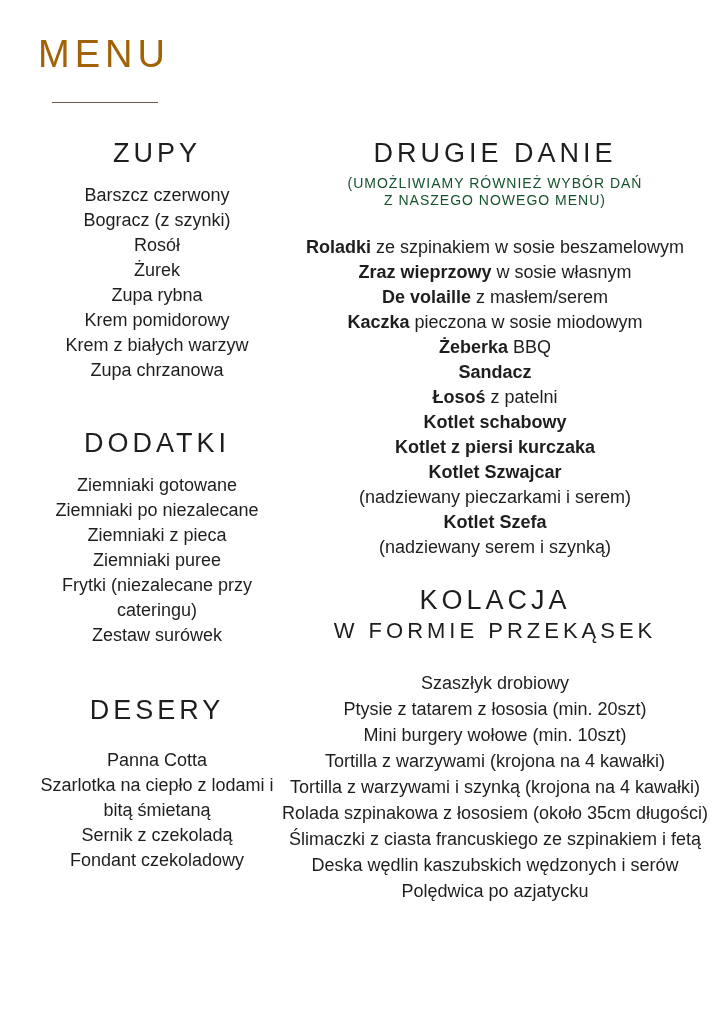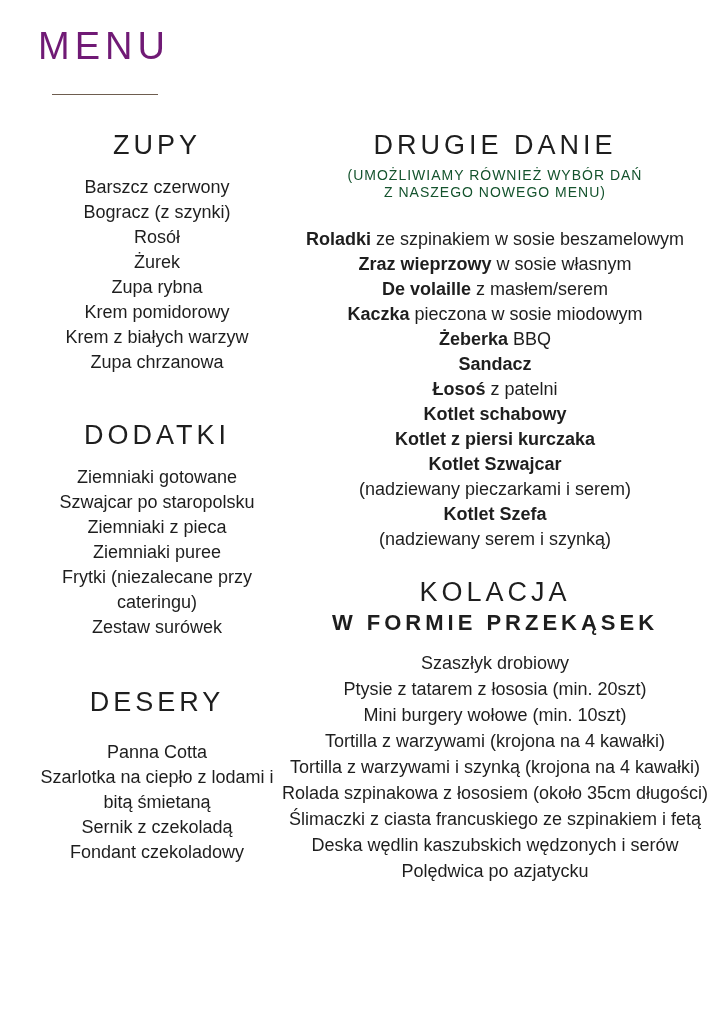--- a/index.html
+++ b/index.html
@@ -12,22 +12,23 @@
     overflow: hidden;
   }
   .page { width: 724px; height: 1024px; position: relative; }
 
   
   .page-header { padding: 24px 0 0 38px; }
   .page-title {
     font-size: 38px;
     font-weight: 300;
     letter-spacing: 5px;
-    color: #701a75;
+    color: #a16207;
     line-height: 44px;
+    margin-top: 8px;
   }
   .title-rule {
     width: 106px;
     height: 1px;
     background: #6e5d4f;
     margin: 26px 0 0 14px;
   }
 
   
   .columns {
@@ -41,21 +42,21 @@
   .section-heading {
     font-size: 27px;
     font-weight: 400;
     letter-spacing: 4px;
     color: #1e1e1e;
     margin: 0 0 14px 0;
     line-height: 32px;
   }
   .heading-sub {
     font-size: 22px;
-    font-weight: 700;
+    font-weight: 400;
     letter-spacing: 4px;
     line-height: 26px;
     margin-top: 2px;
   }
   .section-subtitle {
     font-size: 14px;
     letter-spacing: 1px;
     line-height: 17px;
     margin-top: -8px;
     color: #14532d;
@@ -69,21 +70,21 @@
   .kolacja-items .item { line-height: 26px; }
   .item .bold { font-weight: 700; }
 
   .section-zupy    { margin-top: 0; }
   .section-dodatki { margin-top: 44px; }
   .section-desery  { margin-top: 46px; }
   .section-desery .items { margin-top: 22px; }
 
   .drugie-items  { margin-top: 26px; }
   .section-kolacja { margin-top: 24px; }
-  .kolacja-items { margin-top: 14px; text-align: center; }
+  .kolacja-items { margin-top: 26px; text-align: center; }
 </style>
 </head>
 <body>
 
 <div class="page">
 
   <div class="page-header">
     <div class="page-title">MENU</div>
     <div class="title-rule"></div>
   </div>
@@ -103,21 +104,21 @@
             <div class="item">Krem pomidorowy</div>
             <div class="item">Krem z białych warzyw</div>
             <div class="item">Zupa chrzanowa</div>
           </div>
       </div>
 
       <div class="section-dodatki">
         <h2 class="section-heading">DODATKI</h2>
         <div class="items">
             <div class="item">Ziemniaki gotowane</div>
-            <div class="item">Szwajcar po staropolsku</div>
+            <div class="item">Ziemniaki po niezalecane</div>
             <div class="item">Ziemniaki z pieca</div>
             <div class="item">Ziemniaki puree</div>
             <div class="item">Frytki (niezalecane przy cateringu)</div>
             <div class="item">Zestaw surówek</div>
           </div>
       </div>
 
       <div class="section-desery">
         <h2 class="section-heading">DESERY</h2>
         <div class="items">

